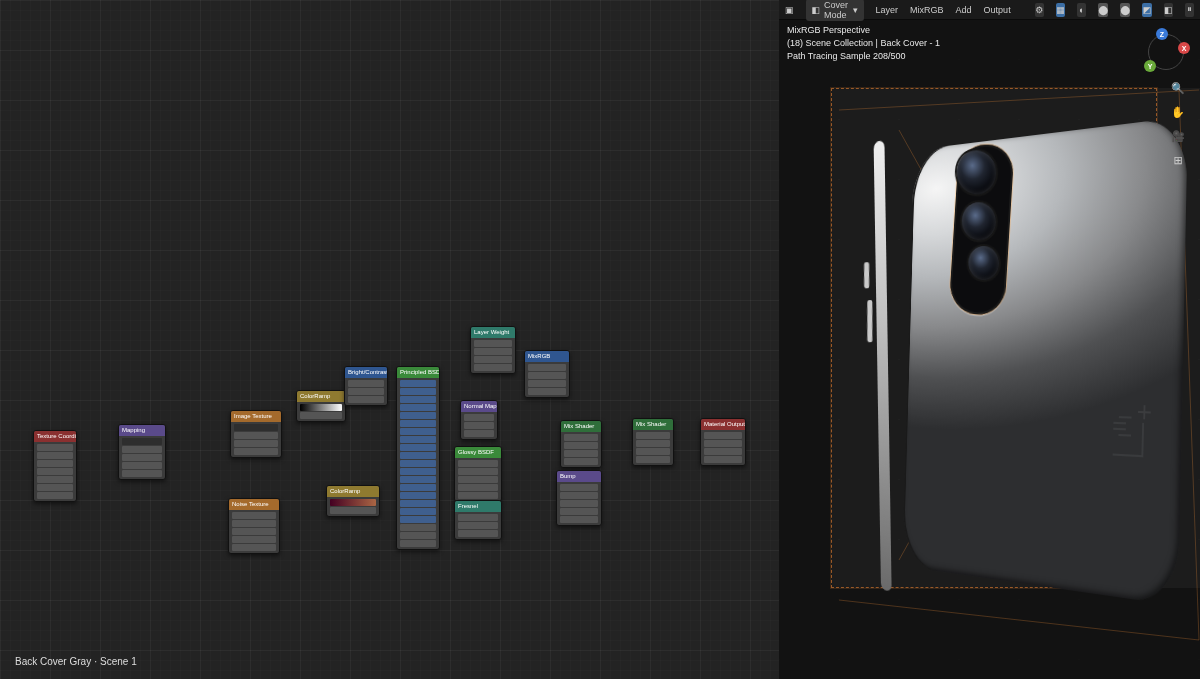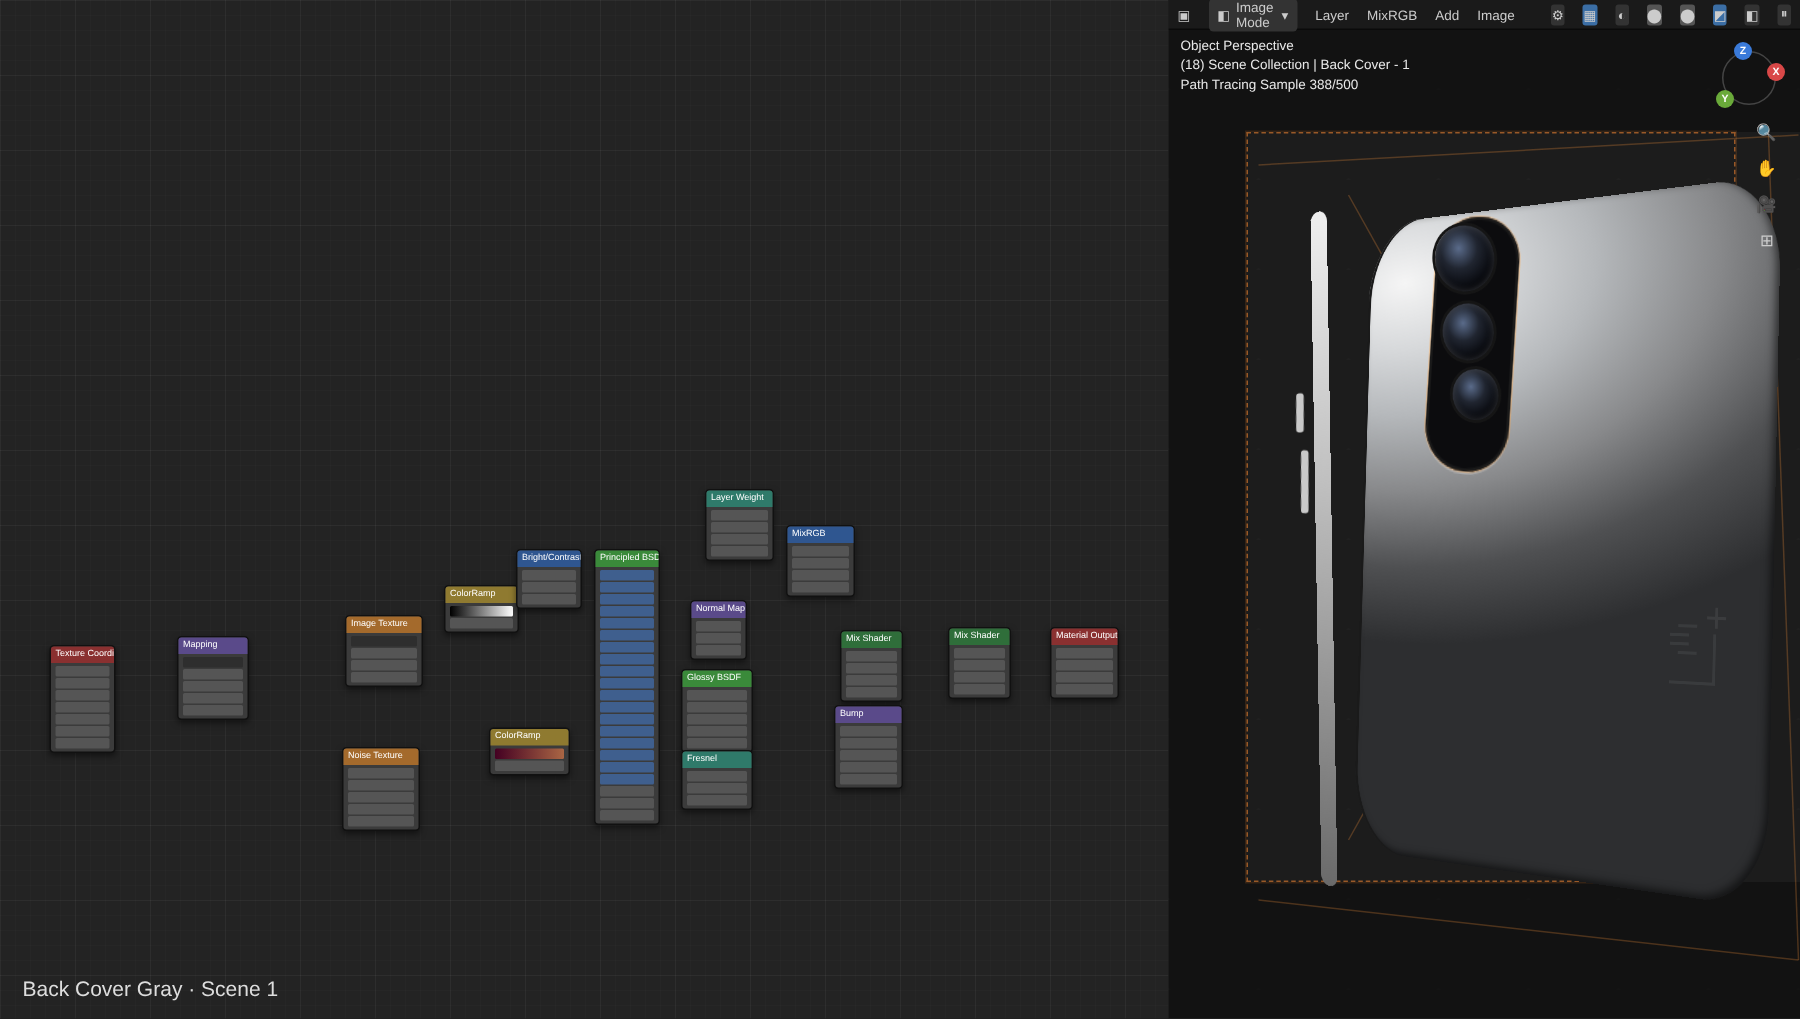--- a/index.html
+++ b/index.html
@@ -28,21 +28,21 @@
   .row.bl{background:#3f5f8e}
   .c-purple{background:#5a4a8a}
   .c-blue  {background:#2f5690}
   .c-yellow{background:#8f7a30}
   .c-orange{background:#a46a2c}
   .c-teal  {background:#2f7a6a}
   .c-red   {background:#8a3030}
   .c-green {background:#3a8a3a}
   .c-green2{background:#2f6e3a}
 
-  .ne-footer{position:absolute;left:15px;bottom:12px;font-size:14px;color:#ddd}
+  .ne-footer{position:absolute;left:15px;bottom:12px;font-size:10px;color:#ddd}
 
   
   .viewport{position:relative;flex:1;height:679px;background:#1c1c1c;overflow:hidden}
   .viewport::before{content:"";position:absolute;inset:0;
     background-image:
       linear-gradient(45deg,rgba(255,255,255,.018) 1px,transparent 1px),
       linear-gradient(-45deg,rgba(255,255,255,.018) 1px,transparent 1px);
     background-size:60px 60px}
 
   .vp-header{position:absolute;top:0;left:0;right:0;height:20px;background:#1a1a1a;
@@ -322,42 +322,42 @@
 
     <div class="ne-footer">Back Cover Gray · Scene 1</div>
   </div>
 
   <div class="viewport">
 
     <div class="vp-header">
       <span>▣</span>
       <div class="mode">
         <span>◧</span>
-        <span>Image Mode</span>
+        <span>Cover Mode</span>
         <span>▾</span>
       </div>
       <span>Layer</span>
       <span>MixRGB</span>
       <span>Add</span>
-      <span>Image</span>
+      <span>Output</span>
       <div class="spacer"></div>
       <div class="ic" style="background:#333">⚙</div>
       <div class="ic" style="background:#3b6ea5">▦</div>
       <div class="ic" style="background:#333">◐</div>
       <div class="ic" style="background:#555">⬤</div>
       <div class="ic" style="background:#555">⬤</div>
       <div class="ic" style="background:#3b6ea5">◩</div>
       <div class="ic" style="background:#333">◧</div>
       <div class="ic" style="background:#333">⏸</div>
     </div>
 
     <div class="vp-info">
-      <div>Object Perspective</div>
+      <div>MixRGB Perspective</div>
       <div>(18) Scene Collection | Back Cover - 1</div>
-      <div>Path Tracing Sample 388/500</div>
+      <div>Path Tracing Sample 208/500</div>
     </div>
 
     <div class="gizmo">
       <div class="ring"></div>
       <div class="ax" style="background:#d94848;top:14px;left:36px">X</div>
       <div class="ax" style="background:#6aaa3a;top:32px;left:2px">Y</div>
       <div class="ax" style="background:#3a7ad9;top:0;left:14px">Z</div>
     </div>
 
     <div class="sidebtns">

